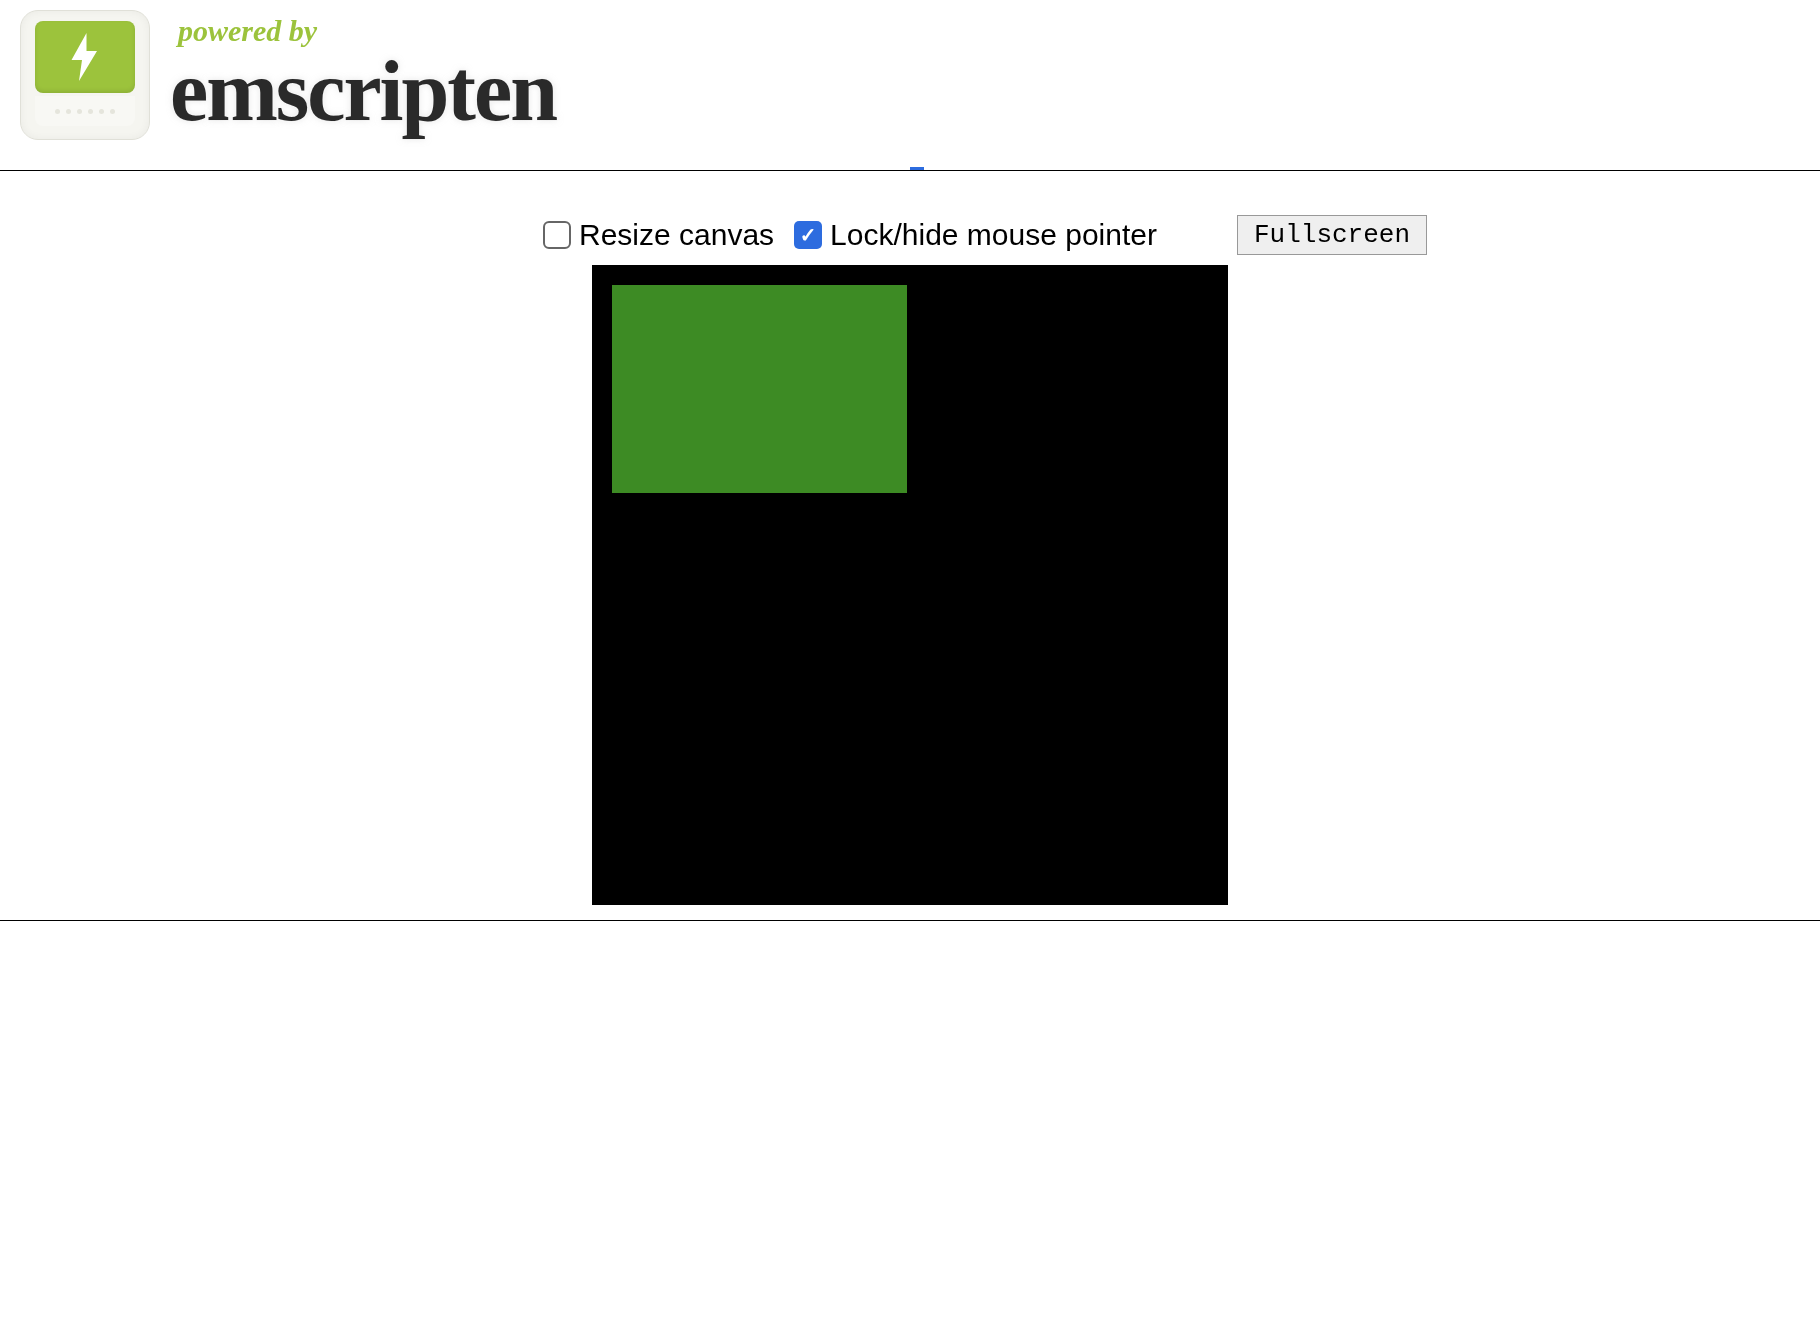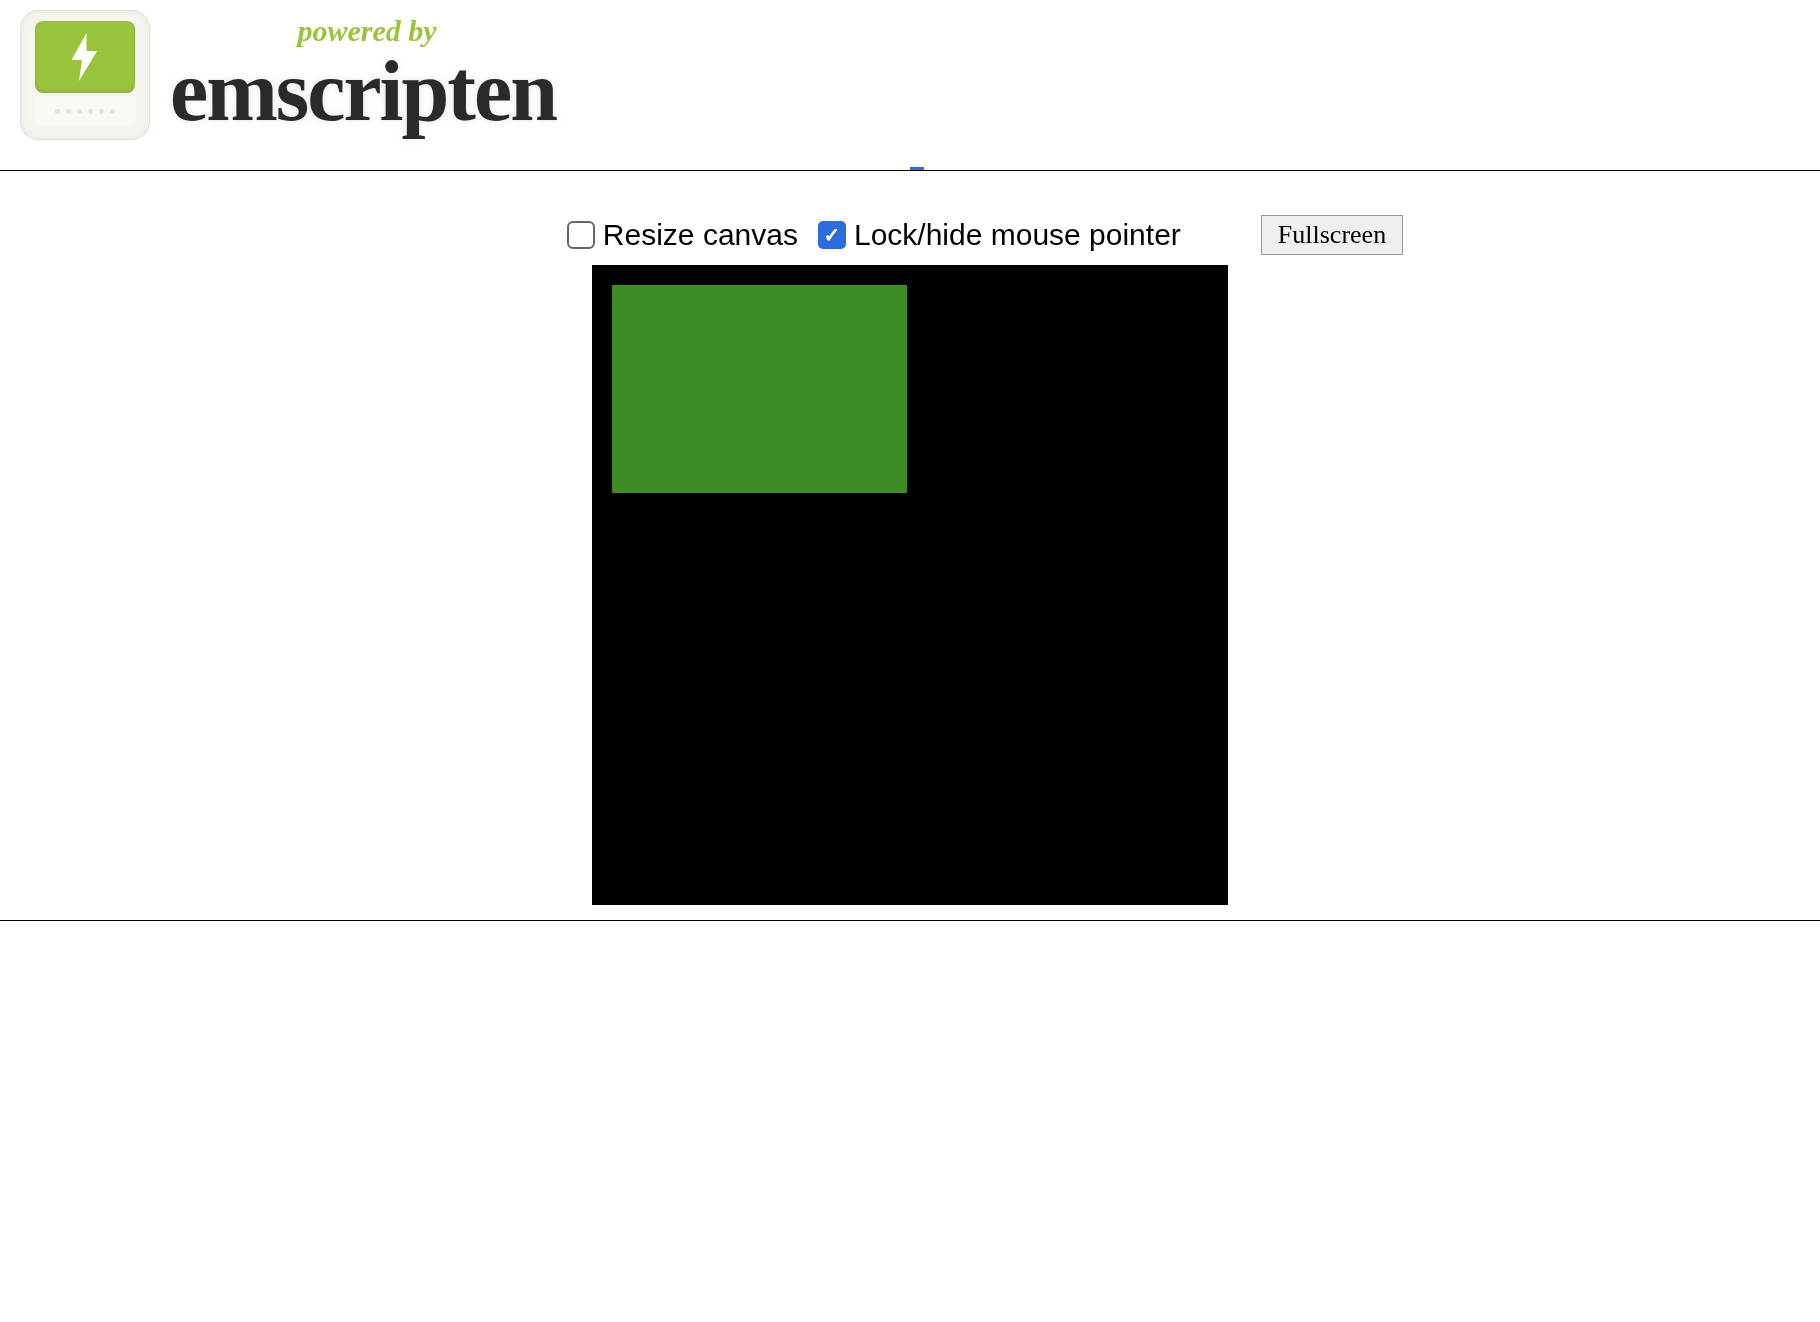--- a/index.html
+++ b/index.html
@@ -12,21 +12,20 @@
       background: #ffffff;
       width: 1820px;
       height: 1322px;
       overflow: hidden;
     }
     .header {
       display: flex;
       align-items: center;
       padding: 10px 4px 0 20px;
       gap: 20px;
-      text-align: center;
     }
     .logo-icon {
       width: 130px;
       height: 130px;
       background: #f5f5f0;
       border-radius: 18px;
       border: 1px solid #e0e0d8;
       display: flex;
       flex-direction: column;
       align-items: center;
@@ -139,21 +138,21 @@
       justify-content: center;
       color: #fff;
       font-size: 20px;
       font-weight: bold;
     }
     .fullscreen-btn {
       background: #efefef;
       border: 1px solid #999;
       padding: 4px 16px;
       font-size: 26px;
-      font-family: Liberation Serif, serif;
+      font-family: Liberation Mono, monospace;
       cursor: pointer;
       margin-left: 60px;
     }
     .canvas-container {
       margin-top: 10px;
       display: flex;
       justify-content: center;
     }
     .canvas {
       width: 636px;

